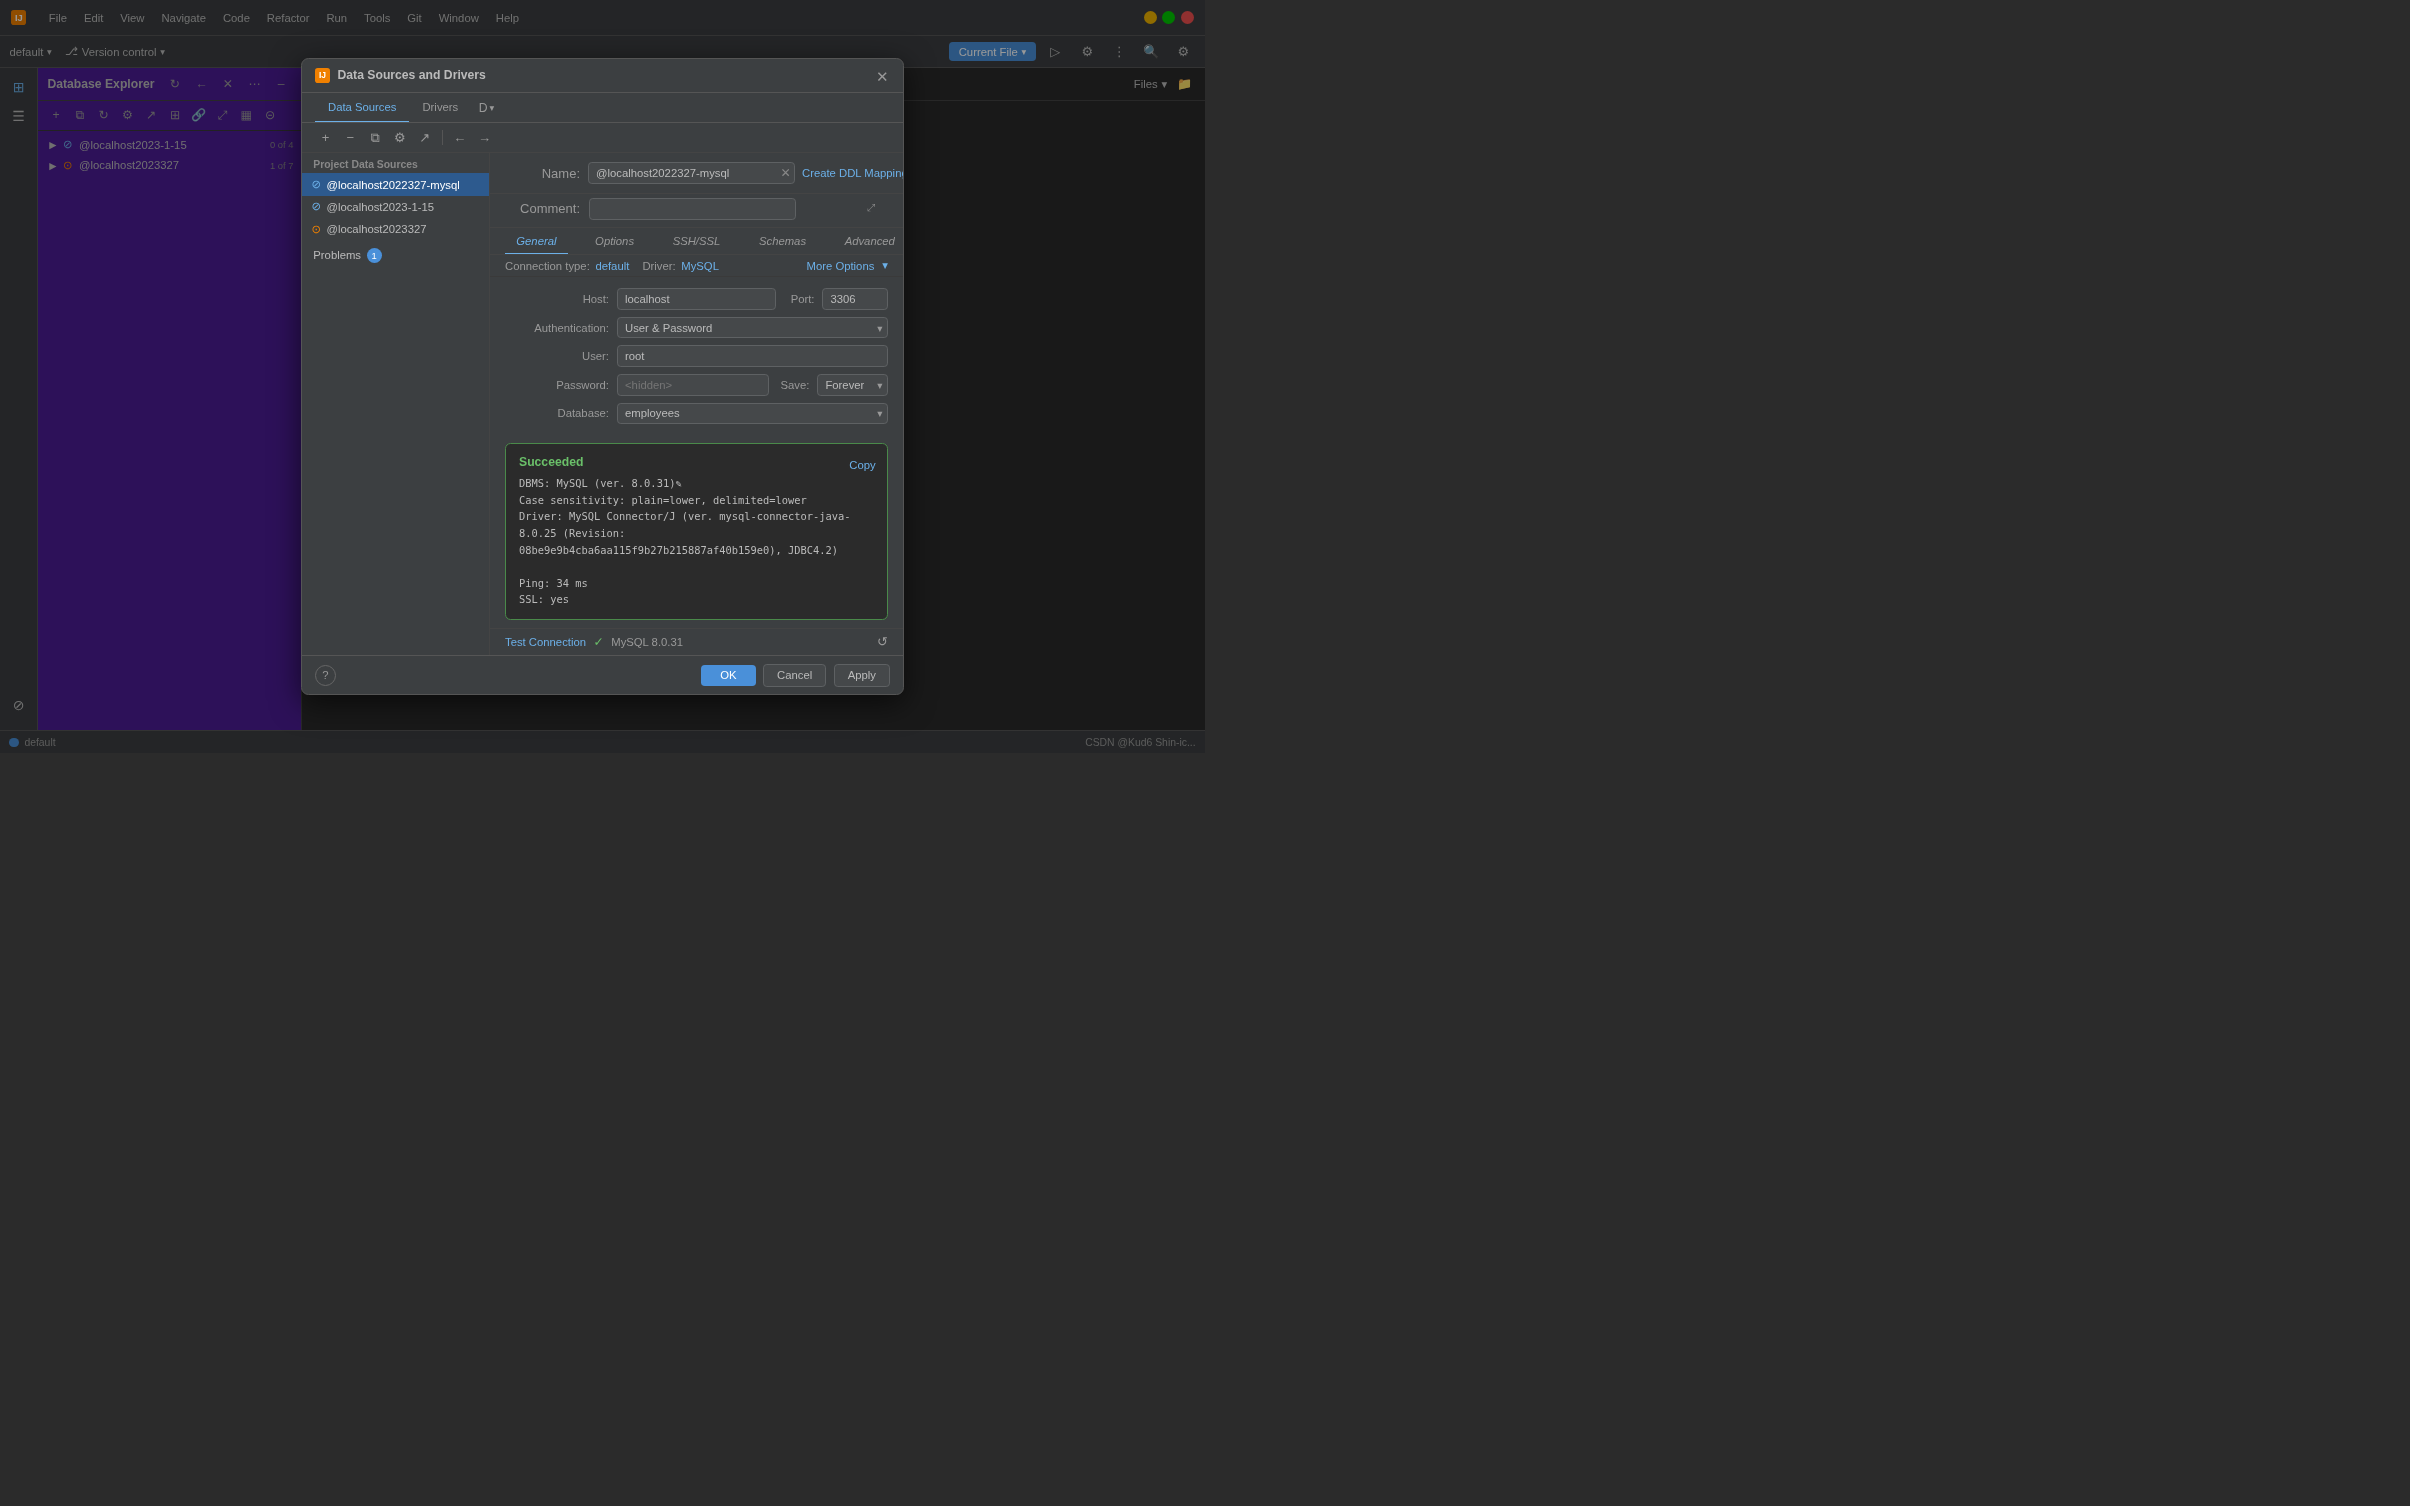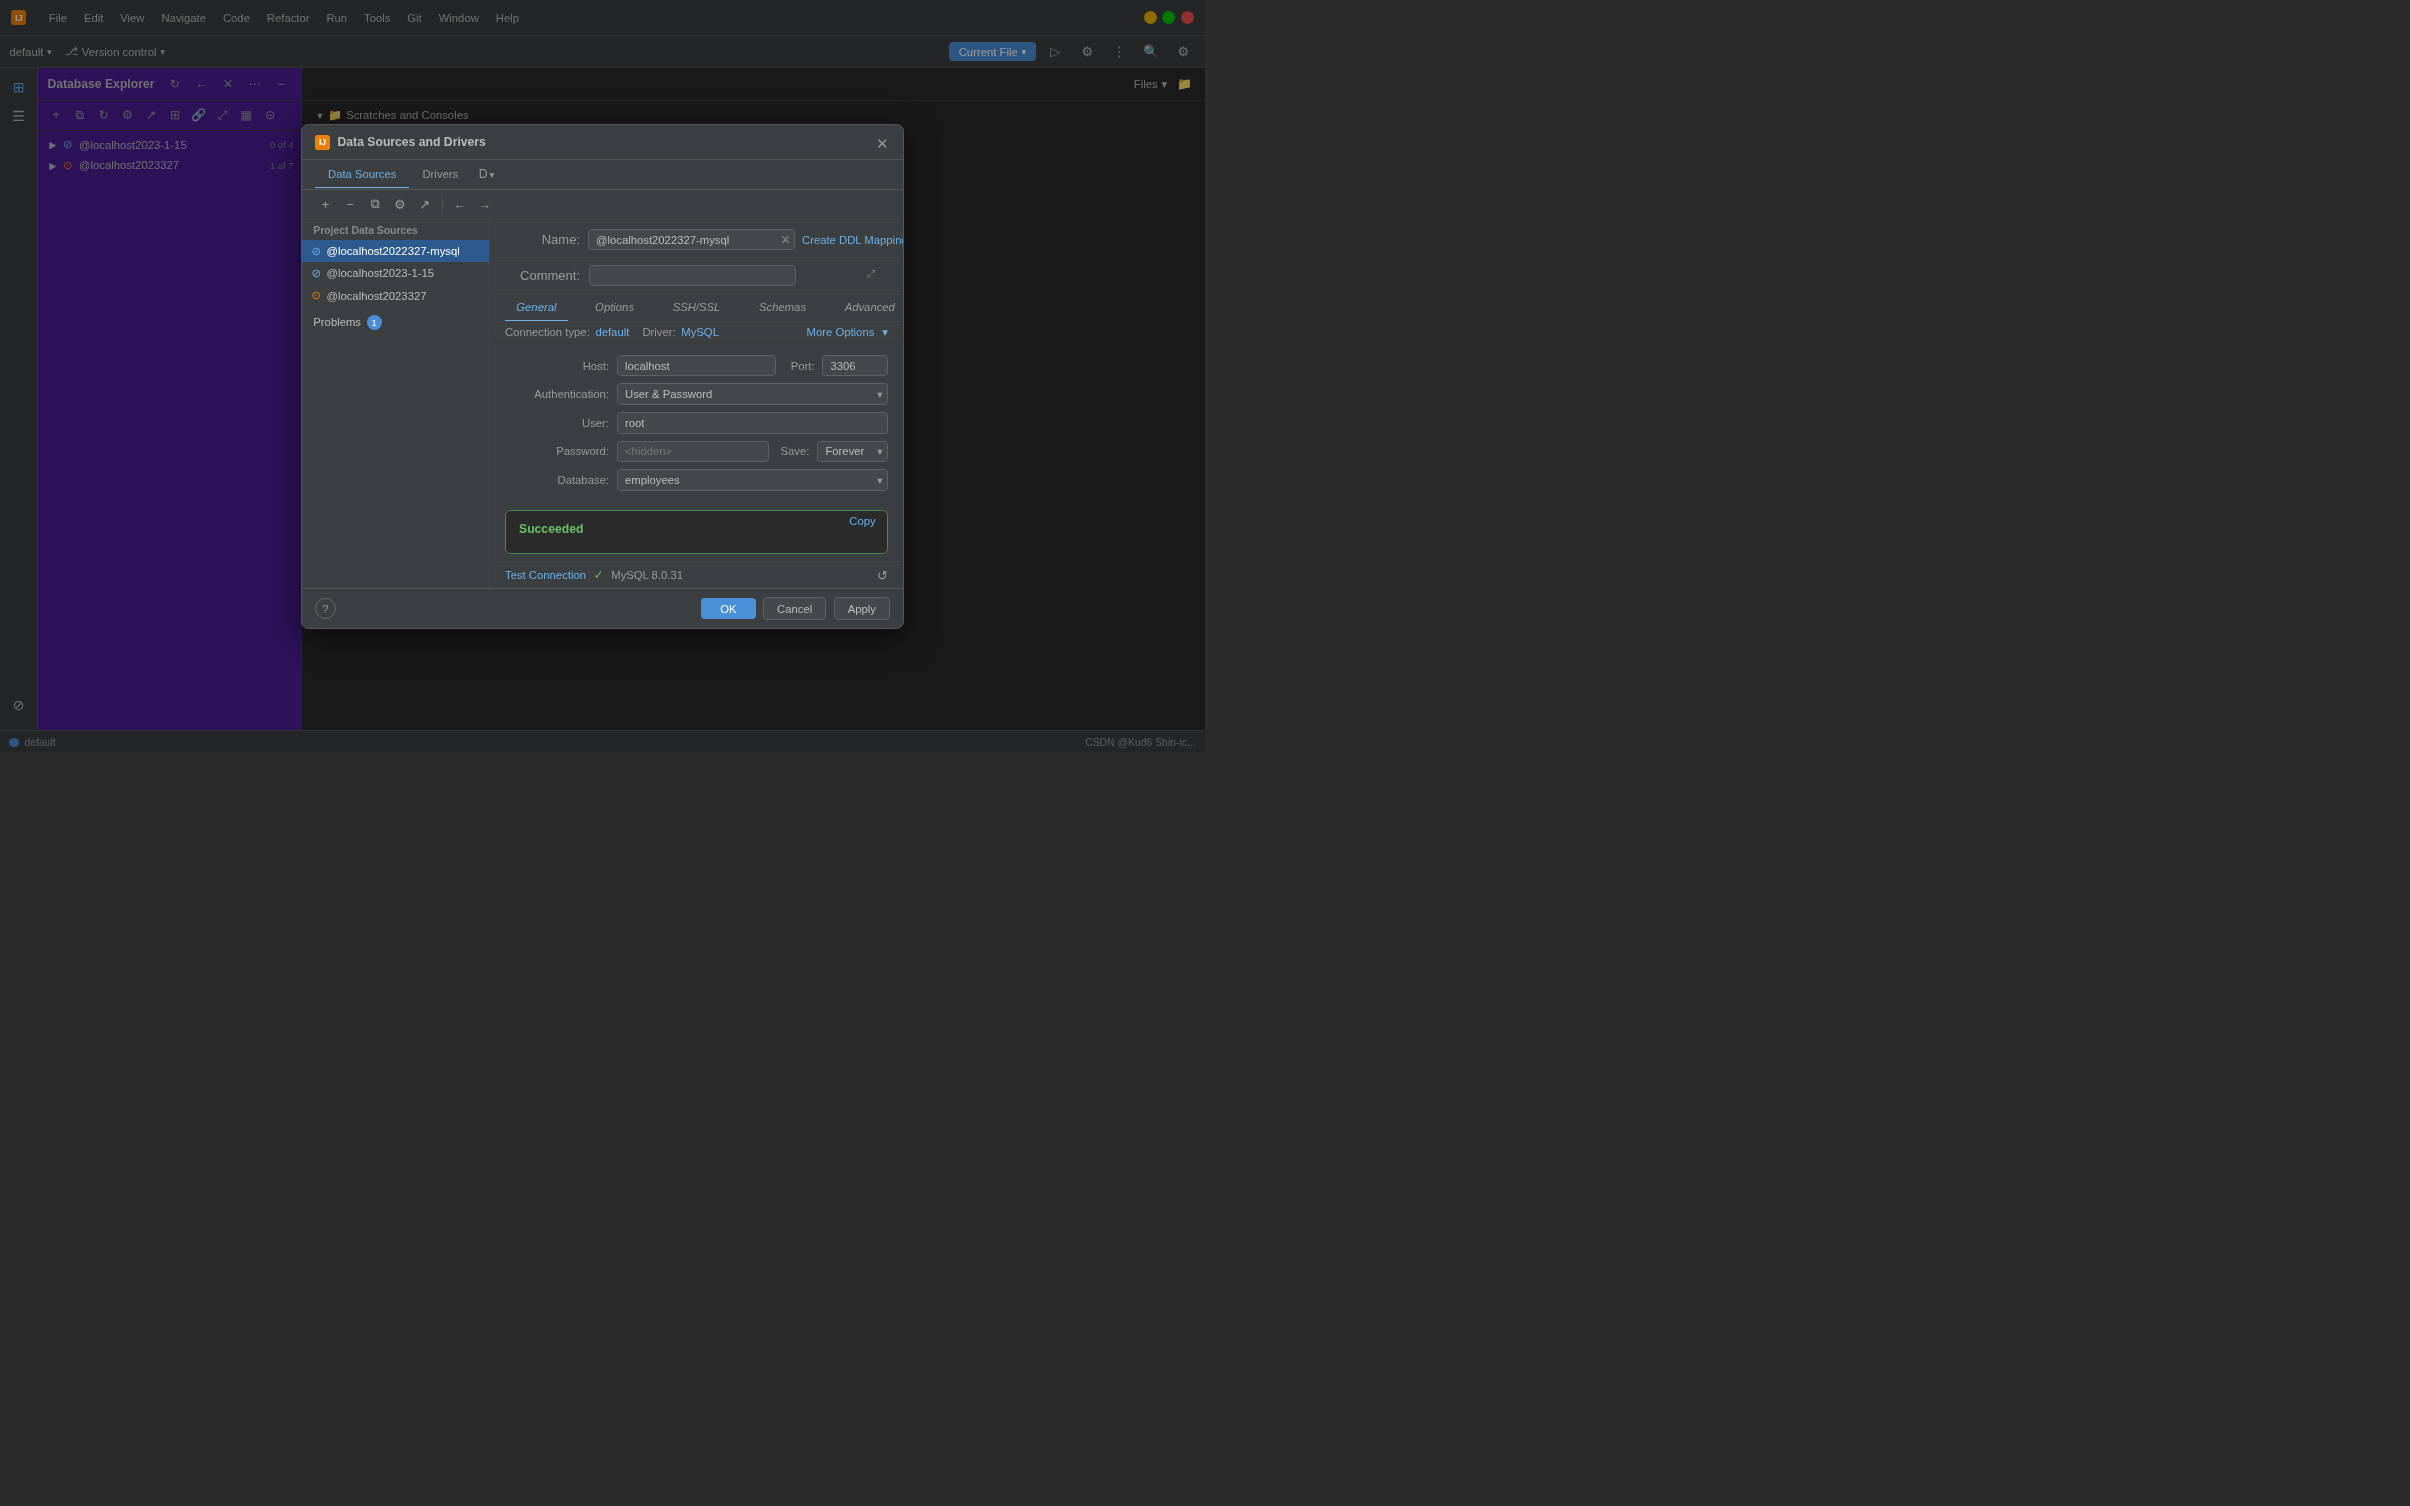--- a/index.html
+++ b/index.html
@@ -605,21 +605,21 @@
       position: relative;
     }
     .success-title {
       color: #6abf69;
       font-size: 12.2px;
       font-weight: 600;
       margin-bottom: 5.6px;
     }
     .success-copy {
       position: absolute;
-      top: 4px; right: 11.3px;
+      top: 15px; right: 11.3px;
       color: #6cb0e8;
       font-size: 11.3px;
       cursor: pointer;
     }
     .success-text {
       font-size: 10.4px;
       color: #bbb;
       line-height: 1.6;
       font-family: monospace;
     }
@@ -975,20 +975,29 @@
             <span class="form-label">Database:</span>
             <div class="db-select-wrapper" style="flex:1;">
               <input class="form-input" value="employees" style="width: 100%;">
             </div>
           </div>
         </div>
 
         <div class="success-box">
           <div class="success-title">Succeeded</div>
           <span class="success-copy">Copy</span>
+          <div class="success-text">
+DBMS: MySQL (ver. 8.0.31)✎<br>
+Case sensitivity: plain=lower, delimited=lower<br>
+Driver: MySQL Connector/J (ver. mysql-connector-java-8.0.25 (Revision:<br>
+08be9e9b4cba6aa115f9b27b215887af40b159e0), JDBC4.2)<br>
+<br>
+Ping: 34 ms<br>
+SSL: yes
+          </div>
         </div>
 
         <div class="test-conn-bar">
           <span class="test-conn-label">Test Connection</span>
           <span class="test-conn-check">✓</span>
           <span class="test-conn-version">MySQL 8.0.31</span>
           <div class="test-conn-spacer"></div>
           <span class="test-conn-refresh">↺</span>
         </div>
 

